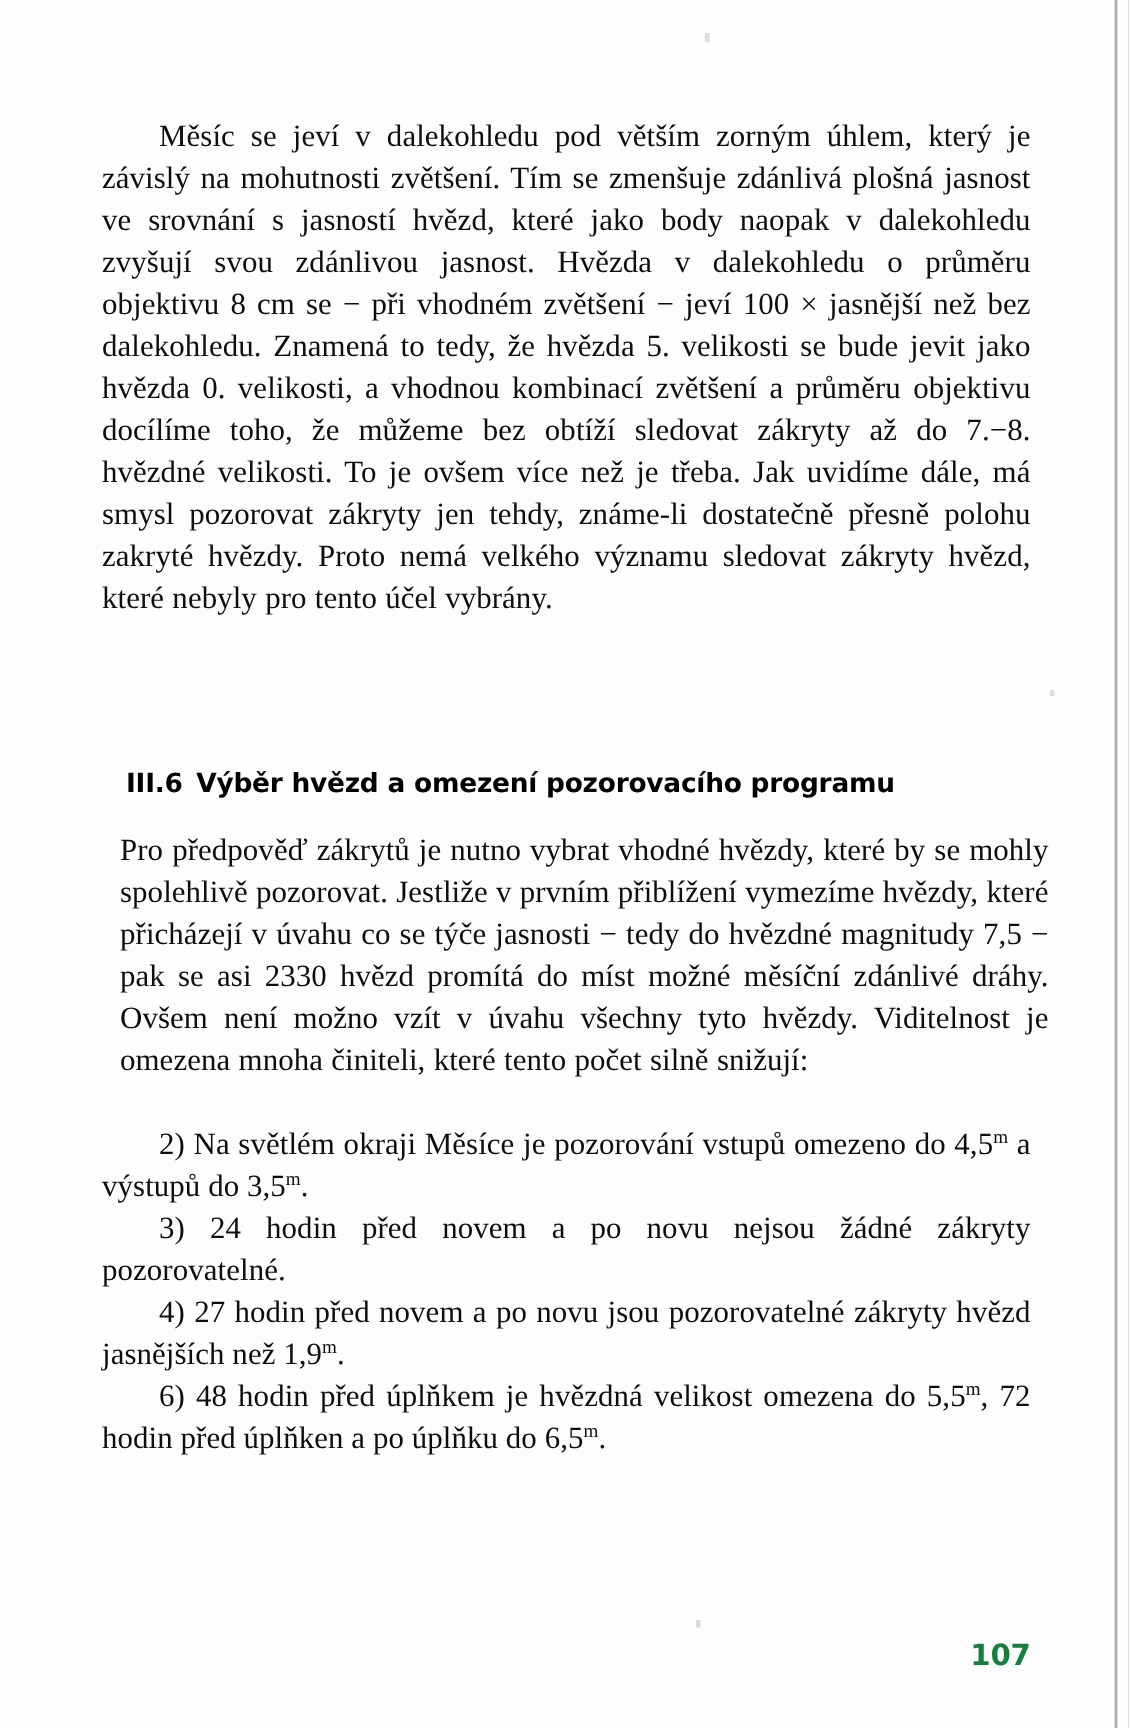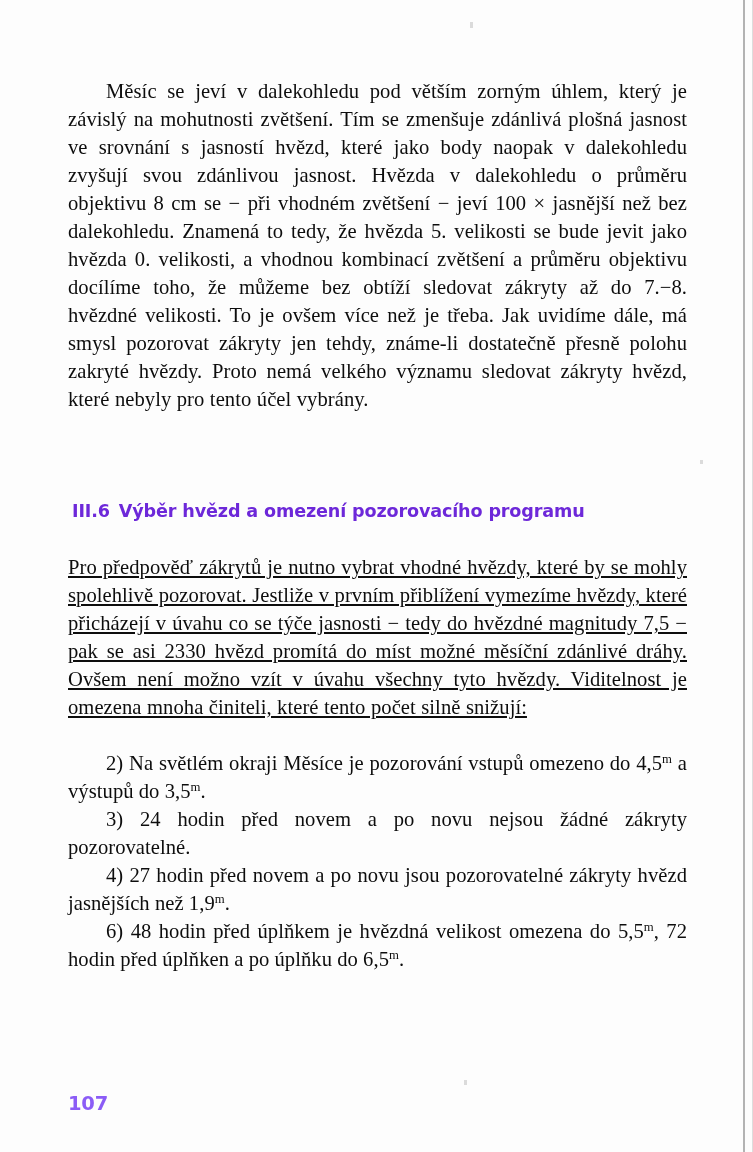--- a/index.html
+++ b/index.html
@@ -69,38 +69,37 @@
     top: 77px;
     left: 0;
     width: 619px;
   }
 
   .section-heading {
     position: absolute;
     top: 497px;
     left: 0;
     width: 619px;
-    margin: 4px;
+    margin: 16px;
     font-family: "DejaVu Sans", "Liberation Sans", sans-serif;
     font-size: 17.6px;
     font-weight: bold;
     letter-spacing: -0.15px;
-    color: #6d28d9;
+    color: #000000;
     white-space: nowrap;
   }
   .heading-num {
     margin-right: 9px;
   }
 
   .par-2 {
     position: absolute;
     top: 553px;
-    left: 0;
+    left: 12px;
     width: 619px;
-    text-decoration: underline;
   }
 
   .list-block {
     position: absolute;
     top: 749px;
     left: 0;
     width: 619px;
   }
 
   .list-item {
@@ -118,26 +117,26 @@
     vertical-align: 0.56em;
     line-height: 0;
     letter-spacing: 0;
   }
 
   .page-number {
     position: absolute;
     top: 1092px;
     left: 0;
     width: 619px;
-    text-align: left;
+    text-align: right;
     font-family: "DejaVu Sans", "Liberation Sans", sans-serif;
     font-size: 19.5px;
     font-weight: bold;
     letter-spacing: -0.2px;
-    color: #8b5cf6;
+    color: #15803d;
   }
 </style>
 </head>
 <body>
 
 <div class="page">
 
   <div class="scan-edge-right"></div>
   <div class="scan-edge-right2"></div>
   <div class="scan-speck" style="left:470px; top:22px; width:3px; height:6px;"></div>

